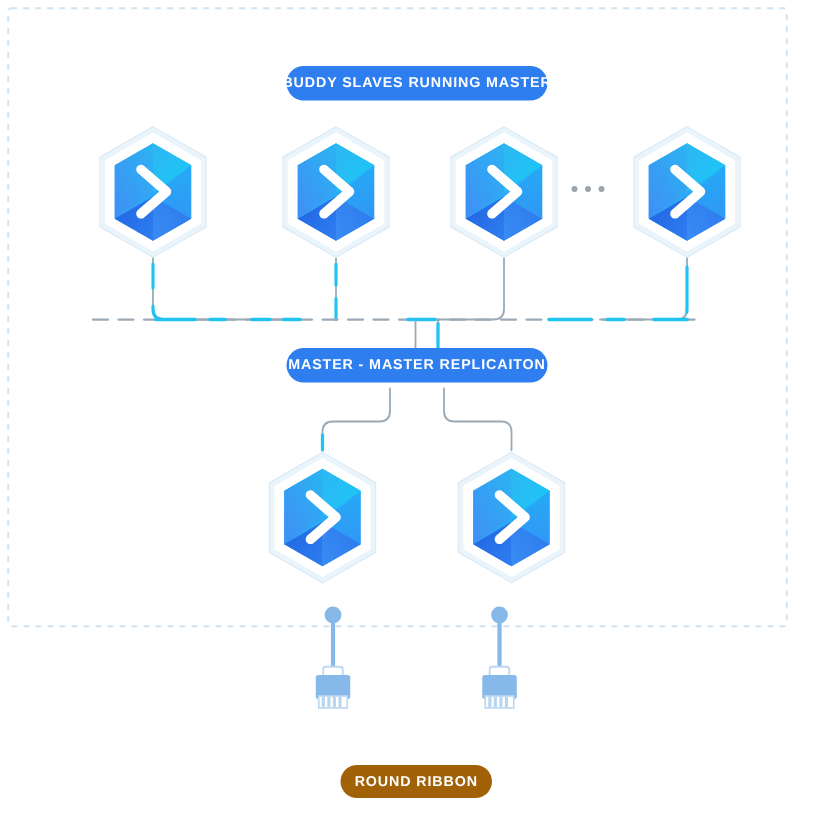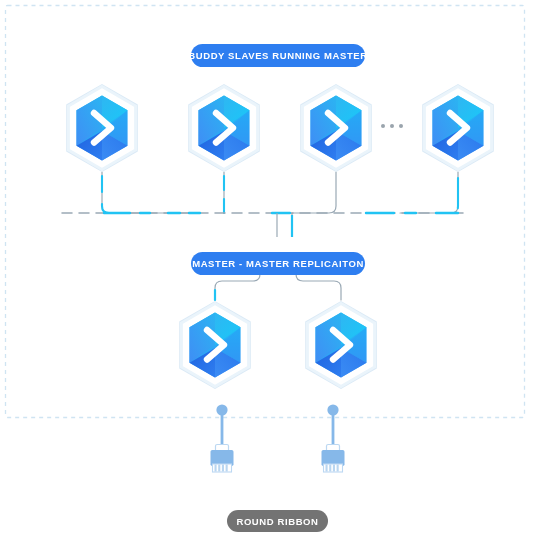--- a/index.html
+++ b/index.html
@@ -18,22 +18,22 @@
     display:flex;align-items:center;justify-content:center;
     border-radius:999px;
     color:#ffffff;
     font-weight:bold;
     letter-spacing:.6px;
     white-space:nowrap;
     box-sizing:border-box;
     z-index:40;
   }
   #badge-slaves{left:191px;top:44px;width:174px;height:23px;font-size:9.5px;background:#2e7ef0;}
-  #badge-master{left:191px;top:252px;width:174px;height:23px;font-size:9.5px;background:#2e7ef0;}
-  #badge-ribbon{left:227px;top:510px;width:101px;height:22px;font-size:9.5px;background:#737373;}
+  #badge-master{left:191px;top:232px;width:174px;height:23px;font-size:9.5px;background:#2e7ef0;}
+  #badge-ribbon{left:227px;top:510px;width:101px;height:22px;font-size:9.5px;background:#a16207;}
 
   .dots{
     position:absolute;z-index:35;display:flex;gap:5px;align-items:center;
   }
   .dots span{width:4px;height:4px;border-radius:50%;background:#9aa4ad;display:block;}
   #ellipsis{left:381px;top:124px;}
 </style>
 </head>
 <body>
 

